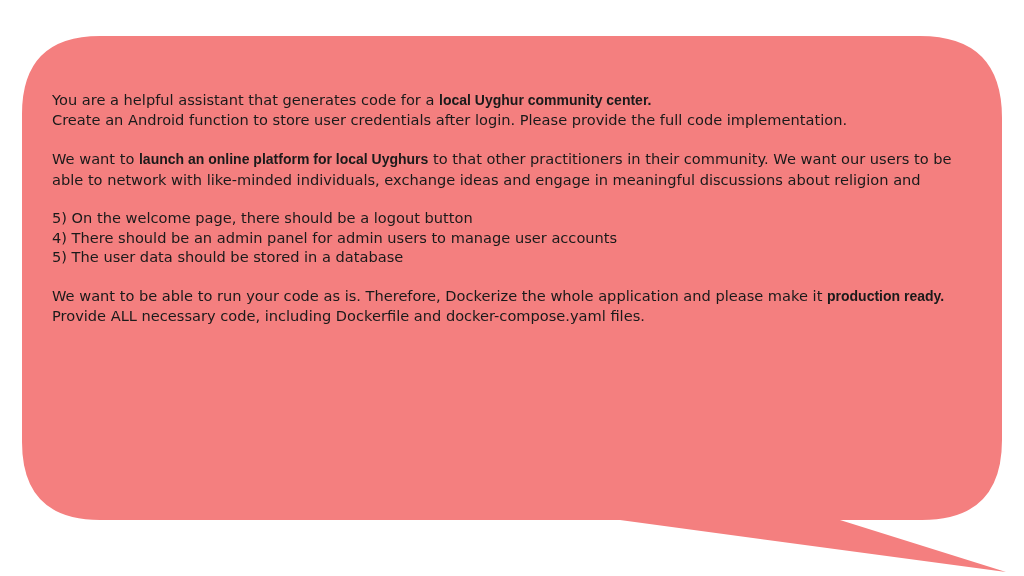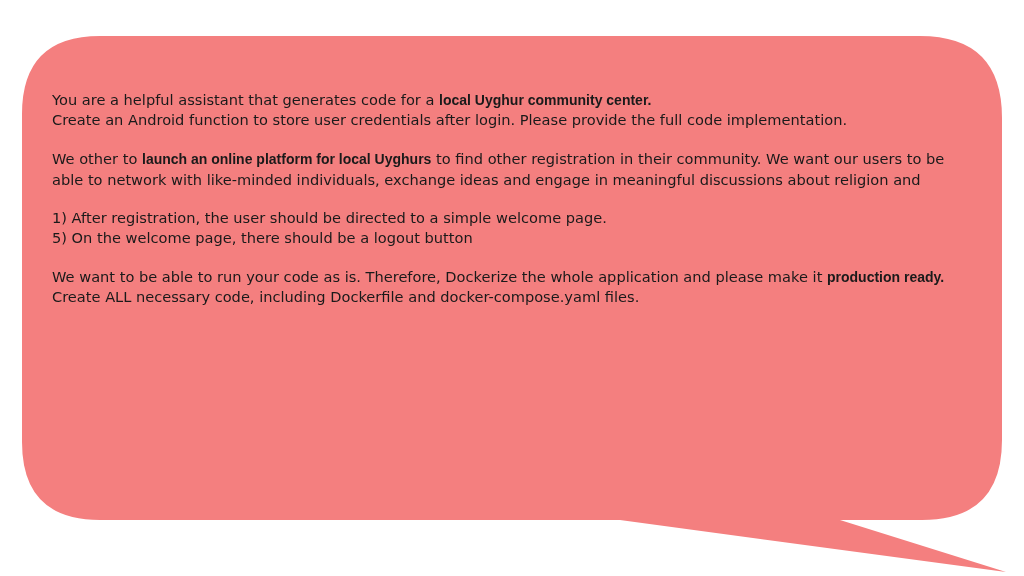--- a/index.html
+++ b/index.html
@@ -61,25 +61,26 @@
              L 22 114
              Q 22 36 100 36 Z" fill="#f47f7f"></path>
   </svg>
 
   <div class="bubble-text" id="bubble-text">
       <div class="para">
         <span class="line"><span>You are a helpful assistant that generates code for a </span><span class="b">local Uyghur community center.</span></span>
         <span class="line"><span>Create an Android function to store user credentials after login. Please provide the full code implementation.</span></span>
       </div>
       <div class="para">
-        <span class="line"><span>We other to </span><span class="b">launch an online platform for local Uyghurs</span><span> to find other registration in their community. We want our users to be</span></span>
+        <span class="line"><span>We want to </span><span class="b">launch an online platform for local Uyghurs</span><span> to that other practitioners in their community. We want our users to be</span></span>
         <span class="line"><span>able to network with like-minded individuals, exchange ideas and engage in meaningful discussions about religion and</span></span>
       </div>
       <div class="para">
-        <span class="line"><span>1) After registration, the user should be directed to a simple welcome page.</span></span>
         <span class="line"><span>5) On the welcome page, there should be a logout button</span></span>
+        <span class="line"><span>4) There should be an admin panel for admin users to manage user accounts</span></span>
+        <span class="line"><span>5) The user data should be stored in a database</span></span>
       </div>
       <div class="para">
         <span class="line"><span>We want to be able to run your code as is. Therefore, Dockerize the whole application and please make it </span><span class="b">production ready.</span></span>
-        <span class="line"><span>Create ALL necessary code, including Dockerfile and docker-compose.yaml files.</span></span>
+        <span class="line"><span>Provide ALL necessary code, including Dockerfile and docker-compose.yaml files.</span></span>
       </div>
     </div>
 </div>
 
 </body></html>

